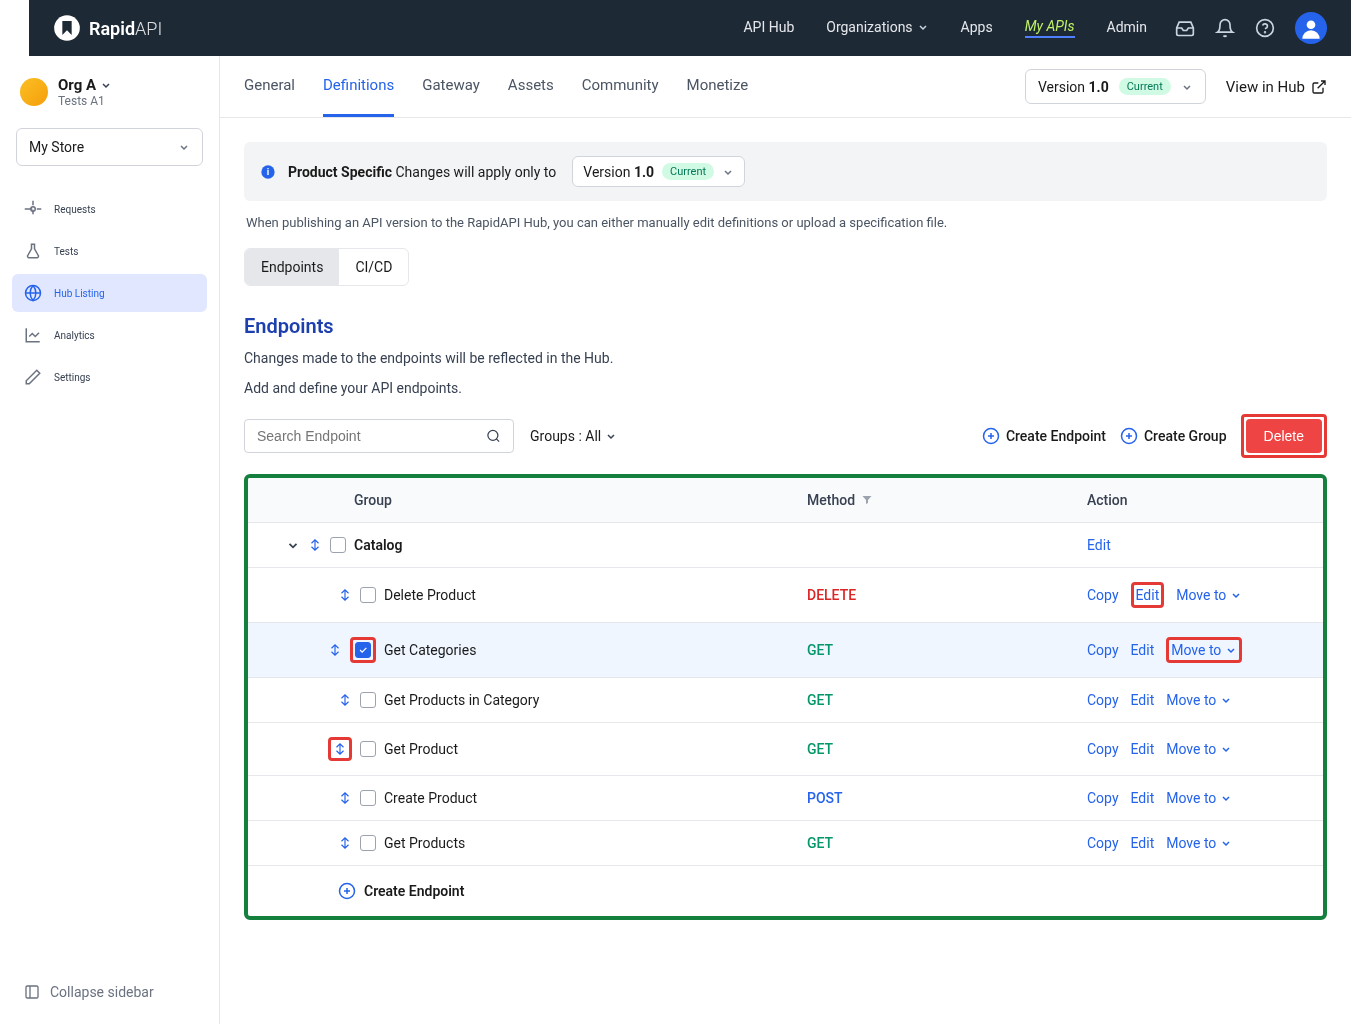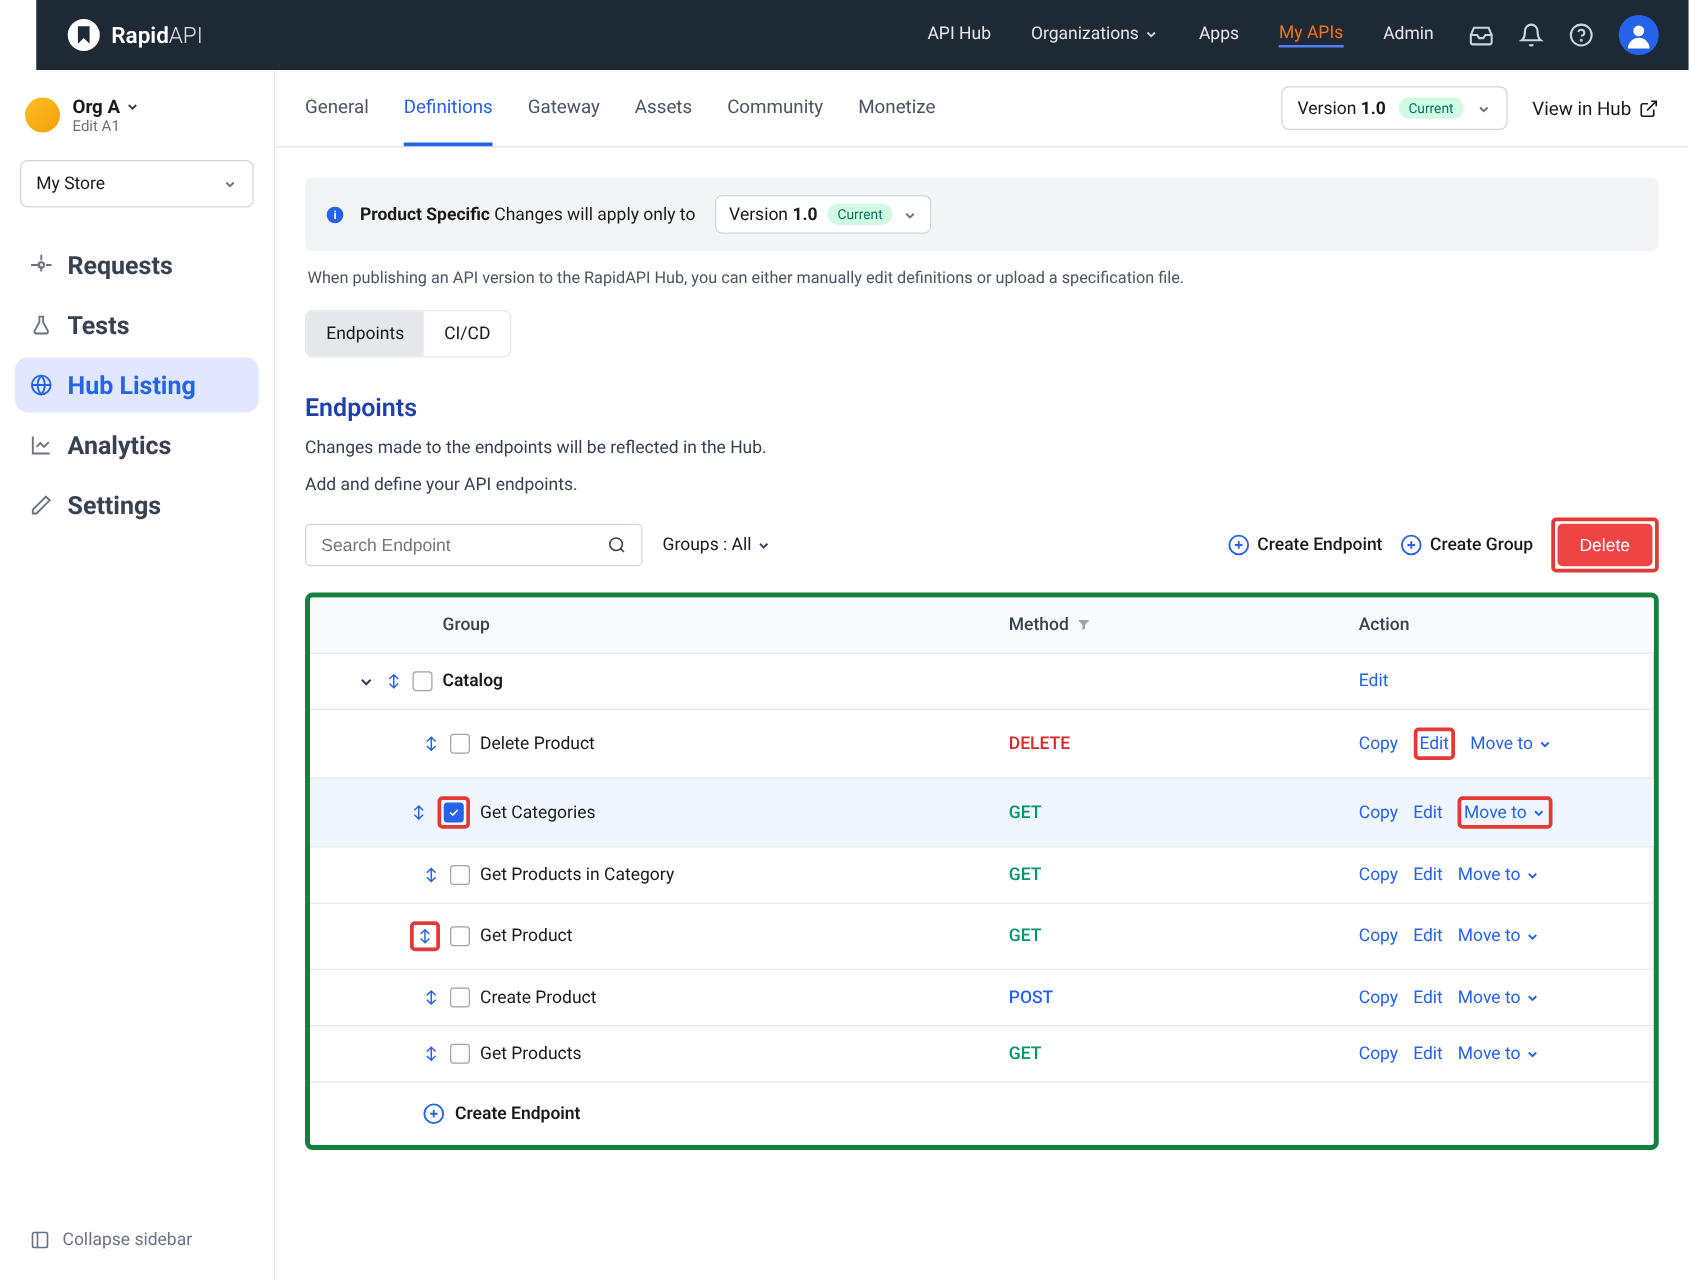--- a/index.html
+++ b/index.html
@@ -5,37 +5,37 @@
     * { box-sizing: border-box; margin: 0; padding: 0; }
     body { font-family: -apple-system, BlinkMacSystemFont, "Segoe UI", Roboto, sans-serif; font-size: 14px; color: #1a1a1a; background: #fff; }
     
     
     .header { background: #1e2936; height: 56px; display: flex; align-items: center; padding: 0 24px; justify-content: space-between; margin-left: 29px; }
     .header-left { display: flex; align-items: center; gap: 8px; }
     .logo { display: flex; align-items: center; gap: 8px; color: #fff; font-weight: 600; font-size: 18px; }
     .logo-icon { width: 28px; height: 28px; }
     .header-nav { display: flex; align-items: center; gap: 32px; }
     .header-nav-item { color: #e5e7eb; font-size: 14px; cursor: pointer; display: flex; align-items: center; gap: 4px; padding-bottom: 2px; }
-    .header-nav-item.active { color: #f97316; border-bottom: 2px solid #4f7fff; }
+    .header-nav-item.active { color: #bef264; border-bottom: 2px solid #4f7fff; font-style: italic; }
     .header-right { display: flex; align-items: center; gap: 20px; margin-left: 28px; }
     .header-icon { color: #cbd5e1; cursor: pointer; }
     .avatar-circle { width: 32px; height: 32px; border-radius: 50%; background: #2563eb; display: flex; align-items: center; justify-content: center; cursor: pointer; }
     
     
     .layout { display: flex; height: calc(100vh - 56px); }
     .sidebar { width: 220px; border-right: 1px solid #e5e7eb; padding: 20px 12px 12px 12px; display: flex; flex-direction: column; }
     .sidebar-header { display: flex; align-items: center; gap: 10px; padding: 0 8px 12px 8px; }
     .org-badge { width: 28px; height: 28px; border-radius: 50%; background: linear-gradient(135deg, #fbbf24, #f59e0b); }
     .org-info { display: flex; flex-direction: column; }
     .org-name { font-weight: 700; font-size: 15px; display: flex; align-items: center; gap: 4px; }
     .team-name { font-size: 12px; color: #6b7280; }
     .store-select { margin: 8px 4px 24px 4px; border: 1px solid #d1d5db; border-radius: 6px; padding: 10px 12px; display: flex; justify-content: space-between; align-items: center; cursor: pointer; font-size: 14px; }
     .sidebar-nav { display: flex; flex-direction: column; gap: 4px; }
-    .sidebar-item { display: flex; align-items: center; gap: 12px; padding: 10px 12px; border-radius: 6px; cursor: pointer; color: #374151; font-size: 20px; font-weight: bold; }
-    .sidebar-item.active { background: #e0e7ff; color: #2563eb; border-radius: 10px; }
+    .sidebar-item { display: flex; align-items: center; gap: 12px; padding: 10px 12px; border-radius: 6px; cursor: pointer; color: #374151; font-size: 10px; }
+    .sidebar-item.active { background: #e0e7ff; color: #2563eb; }
     .sidebar-item svg { flex-shrink: 0; }
     .collapse-sidebar { margin-top: auto; padding: 12px; display: flex; align-items: center; gap: 10px; color: #6b7280; cursor: pointer; font-size: 14px; }
     
     
     .main { flex: 1; overflow: auto; background: #fff; }
     .main-tabs { display: flex; align-items: center; justify-content: space-between; padding: 0 24px; border-bottom: 1px solid #e5e7eb; }
     .tabs-left { display: flex; gap: 28px; }
     .tab { padding: 20px 0; color: #4b5563; cursor: pointer; font-size: 15px; border-bottom: 3px solid transparent; }
     .tab.active { color: #2563eb; border-bottom-color: #2563eb; }
     .tabs-right { display: flex; align-items: center; gap: 20px; }
@@ -150,21 +150,21 @@
   <div class="sidebar">
     <div class="sidebar-header">
       <div class="org-badge"></div>
       <div class="org-info">
         <div class="org-name">
             <span>Org A</span>
           <svg width="12" height="12" viewBox="0 0 12 12">
               <path d="M3 5l3 3 3-3" stroke="#374151" stroke-width="1.5" fill="none"></path>
             </svg>
         </div>
-        <div class="team-name">Edit A1</div>
+        <div class="team-name">Tests A1</div>
       </div>
     </div>
     <div class="store-select">
       <span>My Store</span>
       <svg width="12" height="12" viewBox="0 0 12 12">
           <path d="M3 5l3 3 3-3" stroke="#6b7280" stroke-width="1.5" fill="none"></path>
         </svg>
     </div>
     <div class="sidebar-nav">
       <div class="sidebar-item">

